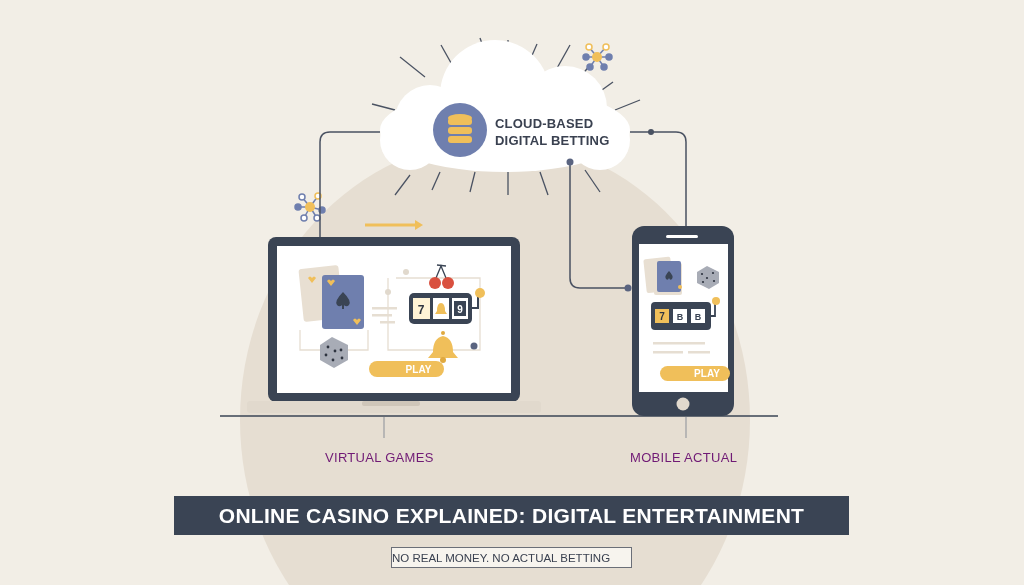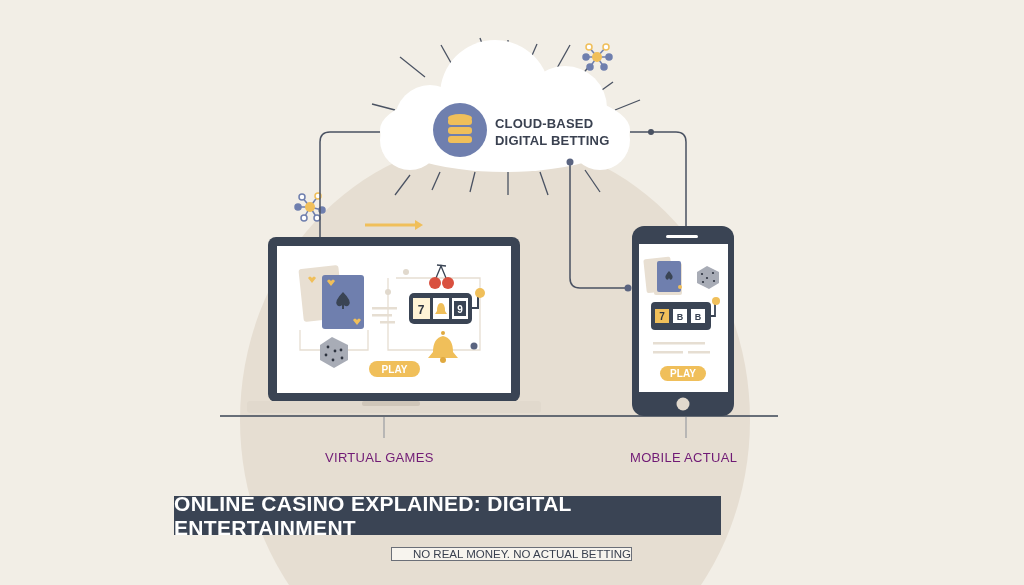--- a/index.html
+++ b/index.html
@@ -14,33 +14,33 @@
   }
   #art { position:absolute; left:0; top:0; }
   .cloud-text {
     position:absolute; left:495px; top:115px; color:#3a4150;
     font-weight:bold; font-size:13px; line-height:17px; letter-spacing:0.2px;
   }
   .device-label {
     position:absolute; font-size:13px; color:#701a75; letter-spacing:0.3px;
   }
   #title-bar {
-    position:absolute; left:174px; top:496px; width:547px; height:39px;
+    position:absolute; left:174px; top:496px; width:675px; height:39px;
     background:#3a4454; color:#fff; font-weight:bold; font-size:21px;
     display:flex; align-items:center; justify-content:center; letter-spacing:0.3px;
   }
   #disclaimer {
-    position:absolute; left:391px; top:547px; width:241px; height:14px;
+    position:absolute; left:391px; top:547px; width:241px; height:21px;
     border:1px solid #6b6f78; background:#f7f4ee; color:#3a4150;
-    font-size:11.5px; display:flex; align-items:center; justify-content:flex-end;
+    font-size:11.5px; display:flex; align-items:center; justify-content:flex-start;
     box-sizing:border-box;
   }
   .play-btn {
     position:absolute; background:#f0bf5a; color:#fff; font-weight:bold;
-    display:flex; align-items:center; justify-content:center; border-radius:10px;
+    display:flex; align-items:center; justify-content:center; border-radius:10px;padding-left:24px;
   }
 </style>
 </head>
 <body>
 
 <div id="bg-arc"></div>
 
 <svg id="art" width="1024" height="585" viewBox="0 0 1024 585">
 
   <g stroke="#4a5262" stroke-width="1.3">

